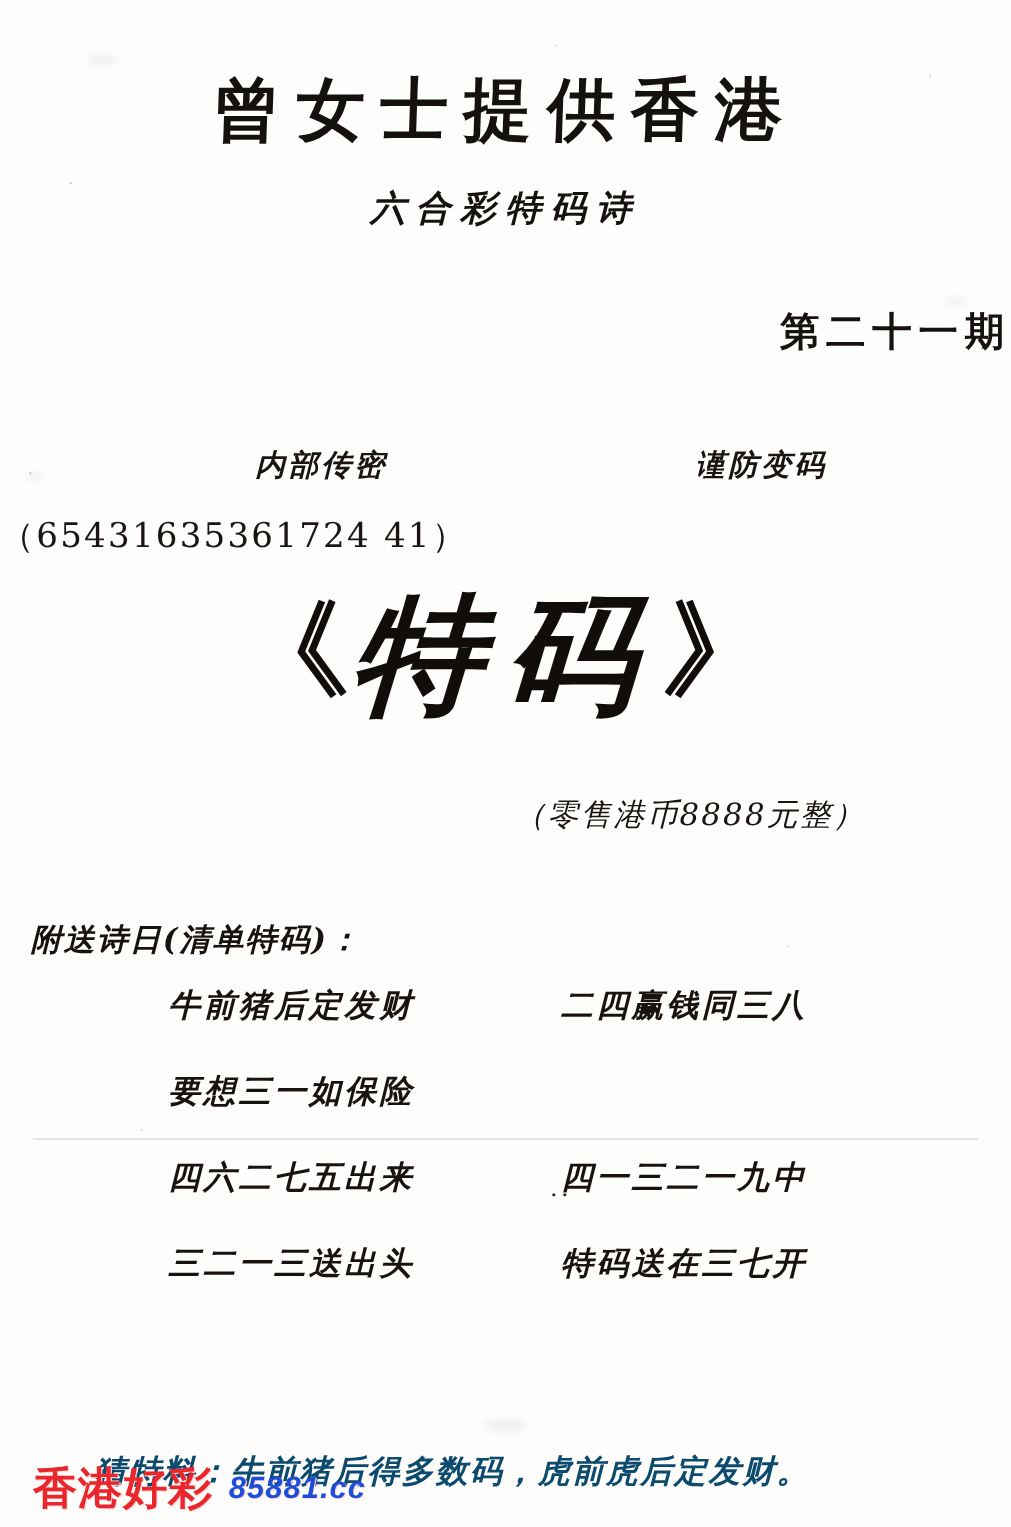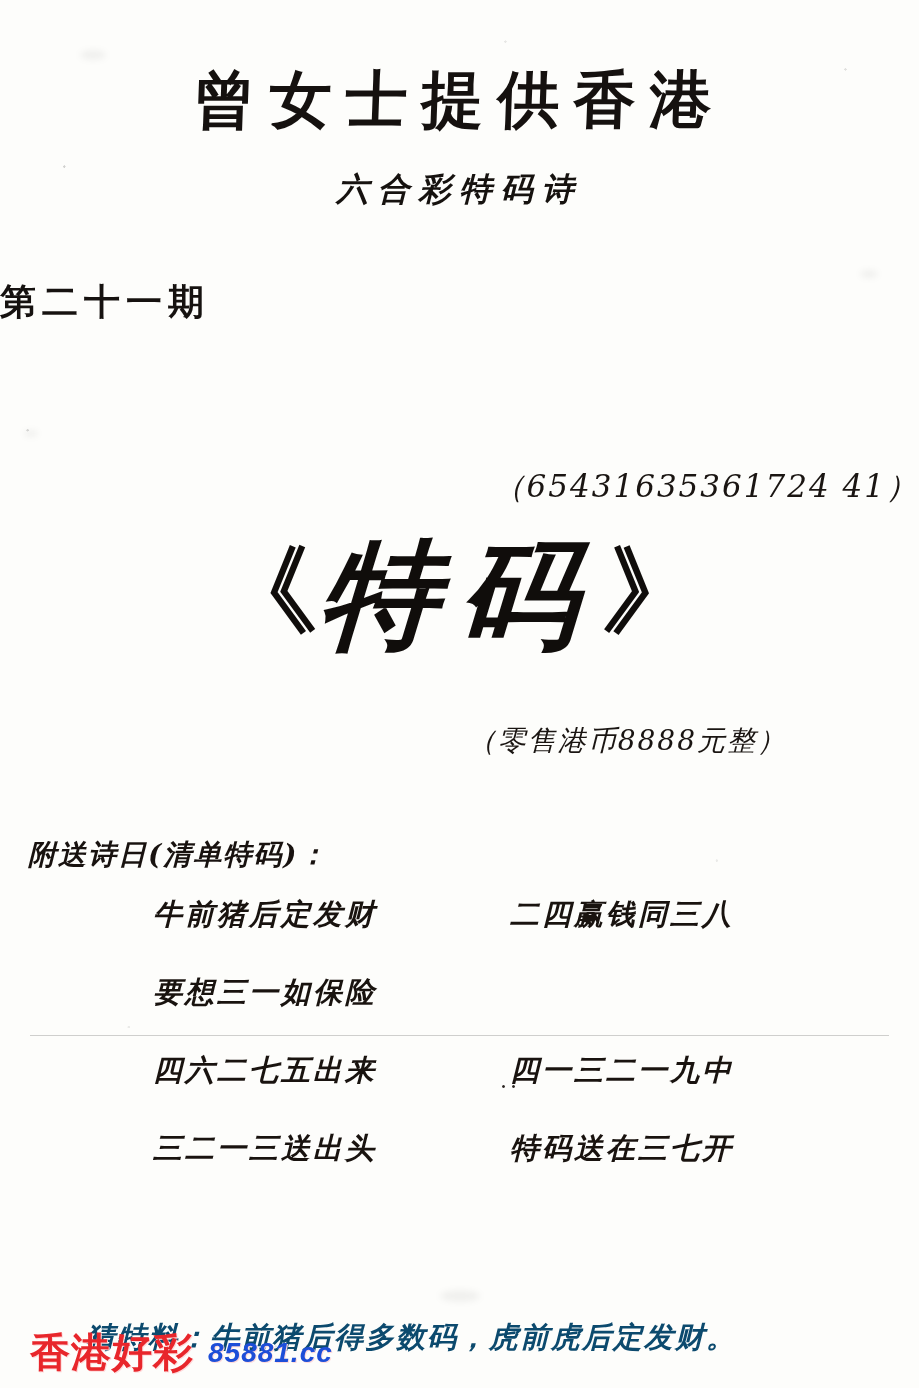--- a/index.html
+++ b/index.html
@@ -60,21 +60,21 @@
     font-size: 32px;
     letter-spacing: 9px;
     color: #16120f;
     font-weight: 700;
     font-style: italic;
   }
   .issue {
     position: absolute;
     left: 0; right: 0;
     top: 278px;
-    text-align: left;
+    text-align: right;
     font-size: 36px;
     letter-spacing: 6px;
     color: #161210;
     font-weight: 700;
   }
 
   .note-row {
     position: absolute;
     top: 405px;
     left: 232px;
@@ -85,26 +85,25 @@
     letter-spacing: 3px;
     color: #1a1512;
     font-weight: 700;
     font-style: italic;
   }
 
   .digits {
     position: absolute;
     top: 466px;
     left: 0; right: 0;
-    text-align: right;
+    text-align: left;
     font-size: 31px;
     letter-spacing: 2px;
     color: #1a1512;
     font-family: "DejaVu Serif", serif;
-    font-style: italic;
   }
 
   .bigcode-wrap {
     position: absolute;
     top: 520px;
     left: 0; right: 0;
     text-align: center;
     height: 170px;
   }
   .bigcode {
@@ -239,20 +238,24 @@
   <div class="grain"></div>
   <div class="smudge" style="left:80px; top:50px; width:26px; height:10px;"></div>
   <div class="smudge" style="left:860px; top:270px; width:18px; height:8px;"></div>
   <div class="smudge" style="left:24px; top:430px; width:14px; height:7px;"></div>
   <div class="smudge" style="left:440px; top:1290px; width:40px; height:12px;"></div>
 
   <div class="title-main">曾女士提供香港</div>
   <div class="title-sub">六合彩特码诗</div>
   <div class="issue">第二十一期</div>
 
+  <div class="note-row">
+    <span>内部传密</span>
+    <span>谨防变码</span>
+  </div>
 
   <div class="digits">（65431635361724 41）</div>
 
   <div class="bigcode-wrap">
     <span class="brk left">《</span>
     <span class="bigcode">特码</span>
     <span class="brk right">》</span>
   </div>
 
   <div class="price">（零售港币8888元整）</div>

